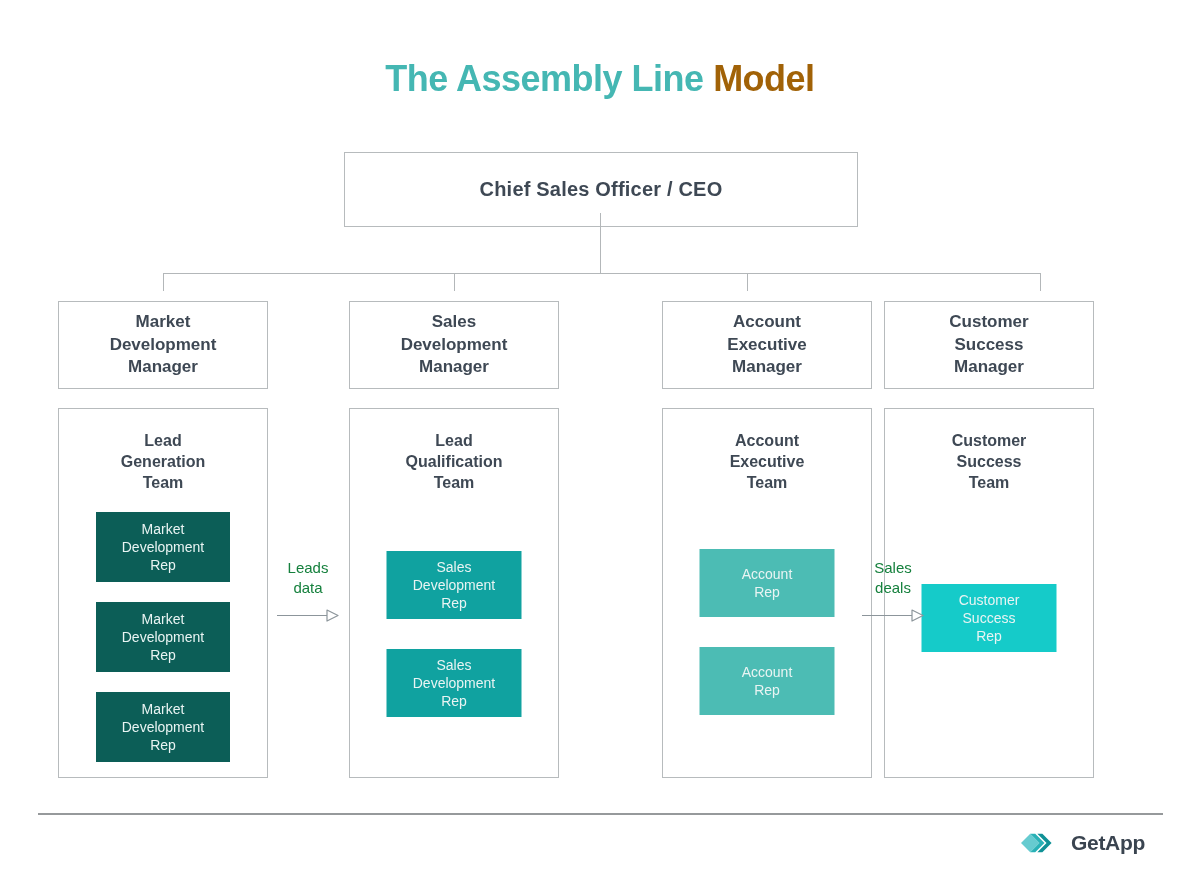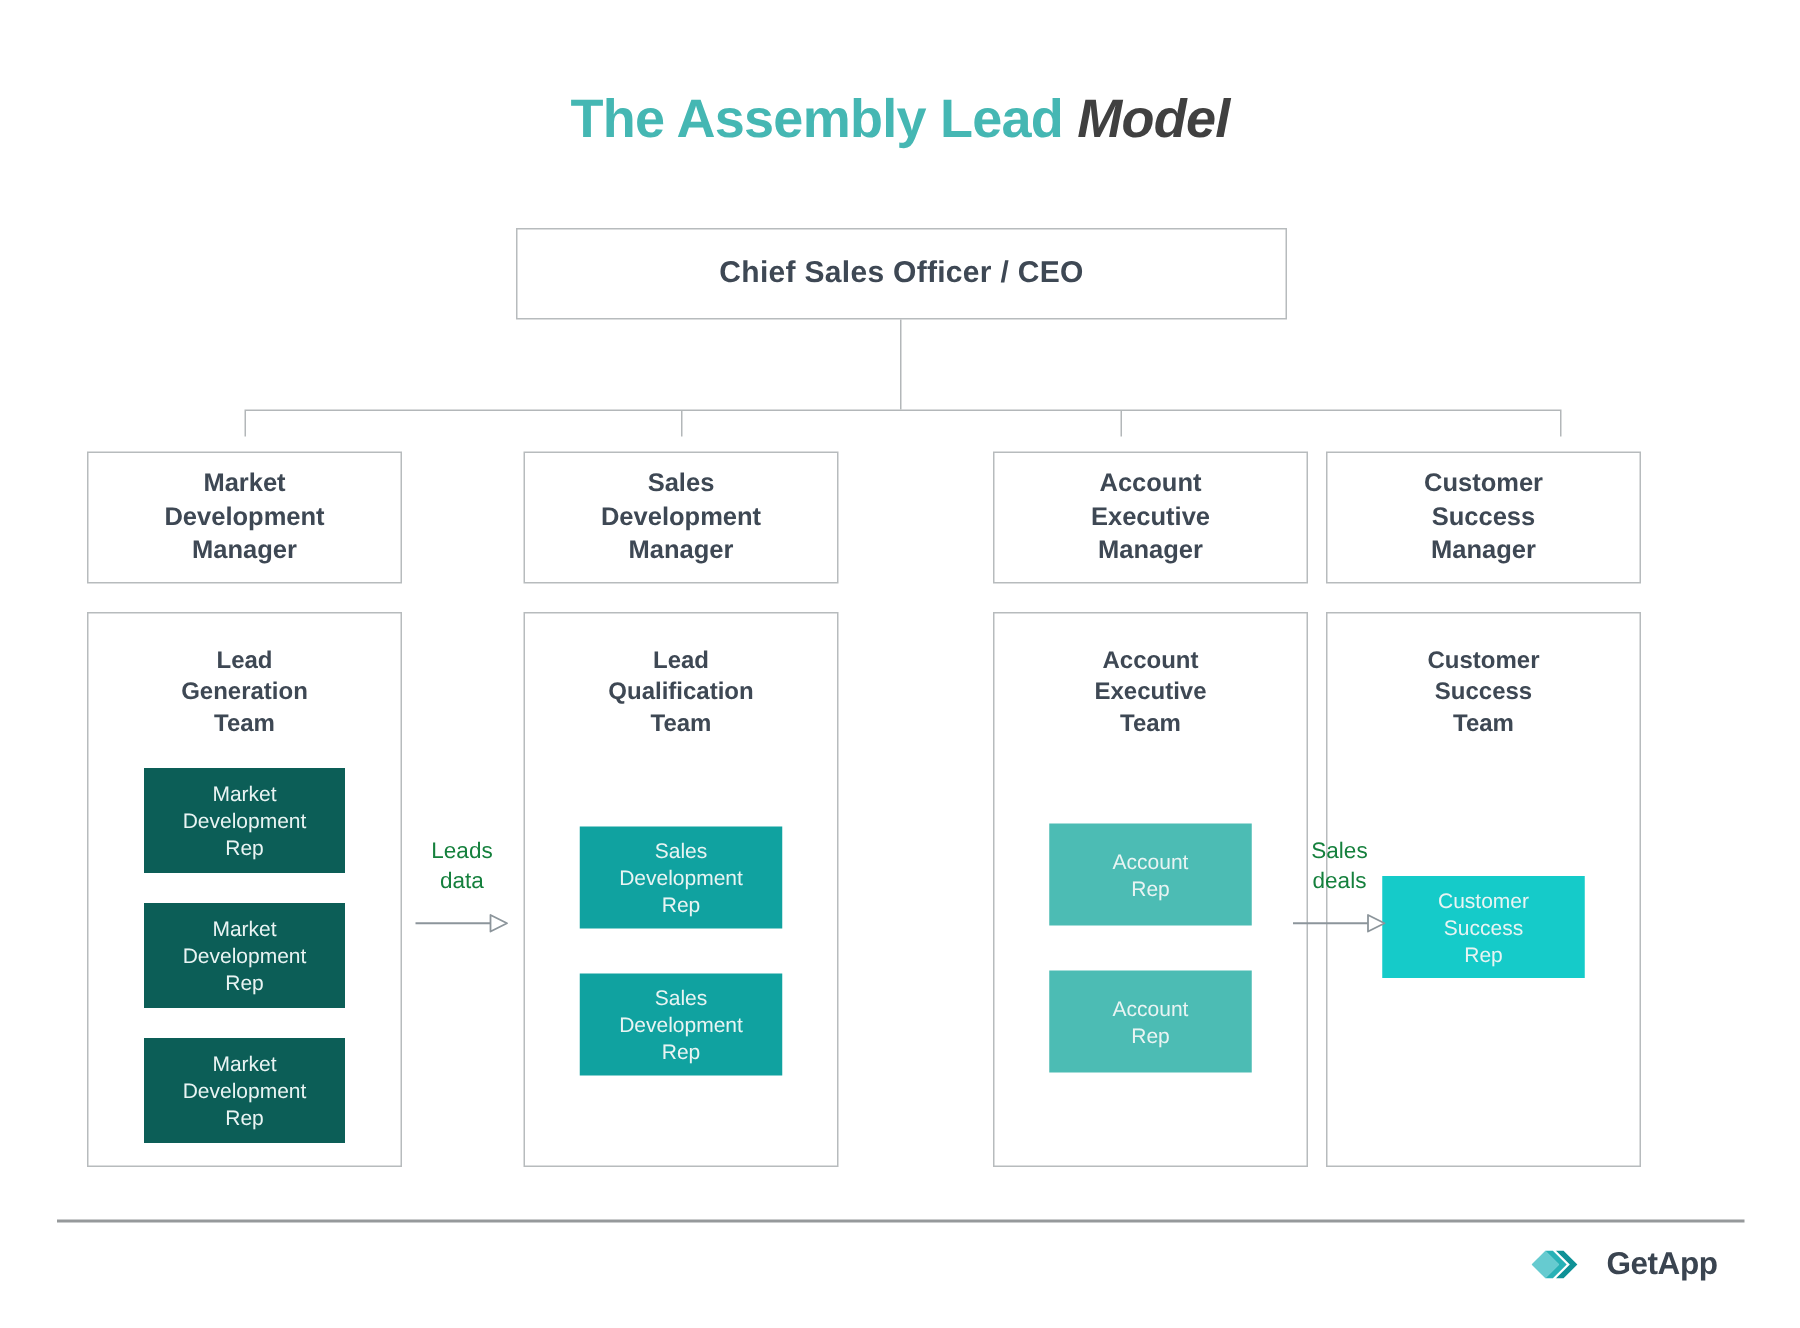--- a/index.html
+++ b/index.html
@@ -8,33 +8,33 @@
     font-family:"Liberation Sans", sans-serif; overflow:hidden;
   }
 
   
   .title {
     position:absolute; top:58px; left:0; width:100%;
     text-align:center; font-size:36px; font-weight:bold;
     letter-spacing:-0.5px; margin:0;
   }
   .t-accent { color:#45B7B3; }
-  .t-dark   { color:#404040;font-style:italic; }
+  .t-dark   { color:#a16207; }
 
   
   .box {
     box-sizing:border-box; background:#ffffff;
     border:1px solid #b7bbbd;
     display:flex; align-items:center; justify-content:center;
     text-align:center; color:#3E4854;
   }
 
   
   .ceo {
-    position:absolute; left:344px; top:152px; width:514px; height:61px;
+    position:absolute; left:344px; top:152px; width:514px; height:75px;
     font-size:20px; font-weight:bold; letter-spacing:0.2px;
   }
 
   
   .line { position:absolute; background:#b3b7b9; }
   .v-root  { left:600px; top:213px; width:1px;  height:60px; }
   .h-span  { left:163px; top:273px; width:878px; height:1px; }
   .drop    { top:274px; width:1px; height:17px; }
   .drop-0 { left:163px; }  .drop-1 { left:454px; }
   .drop-2 { left:747px; }  .drop-3 { left:1040px; }
@@ -94,21 +94,21 @@
   }
   .brand-text {
     font-size:21px; font-weight:bold; color:#3A4450; letter-spacing:-0.3px;
   }
 </style>
 </head>
 <body>
 
 <div class="page">
 
-  <h1 class="title"><span class="t-accent">The Assembly Lead </span><span class="t-dark">Model</span></h1>
+  <h1 class="title"><span class="t-accent">The Assembly Line </span><span class="t-dark">Model</span></h1>
 
   <div class="box ceo">
     <span>Chief Sales Officer / CEO</span>
   </div>
 
   <div class="line v-root"></div>
   <div class="line h-span"></div>
   <div class="line drop drop-0"></div>
   <div class="line drop drop-1"></div>
   <div class="line drop drop-2"></div>

